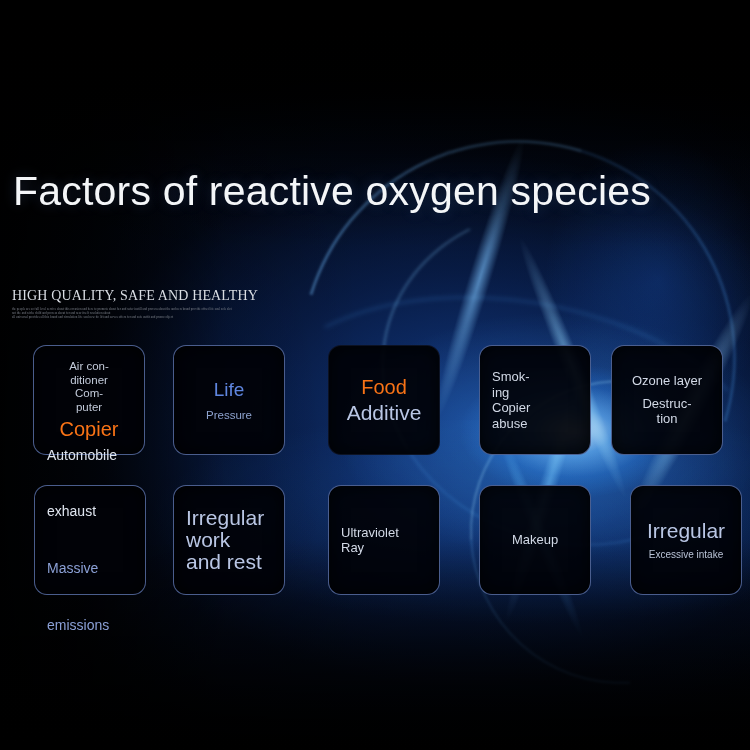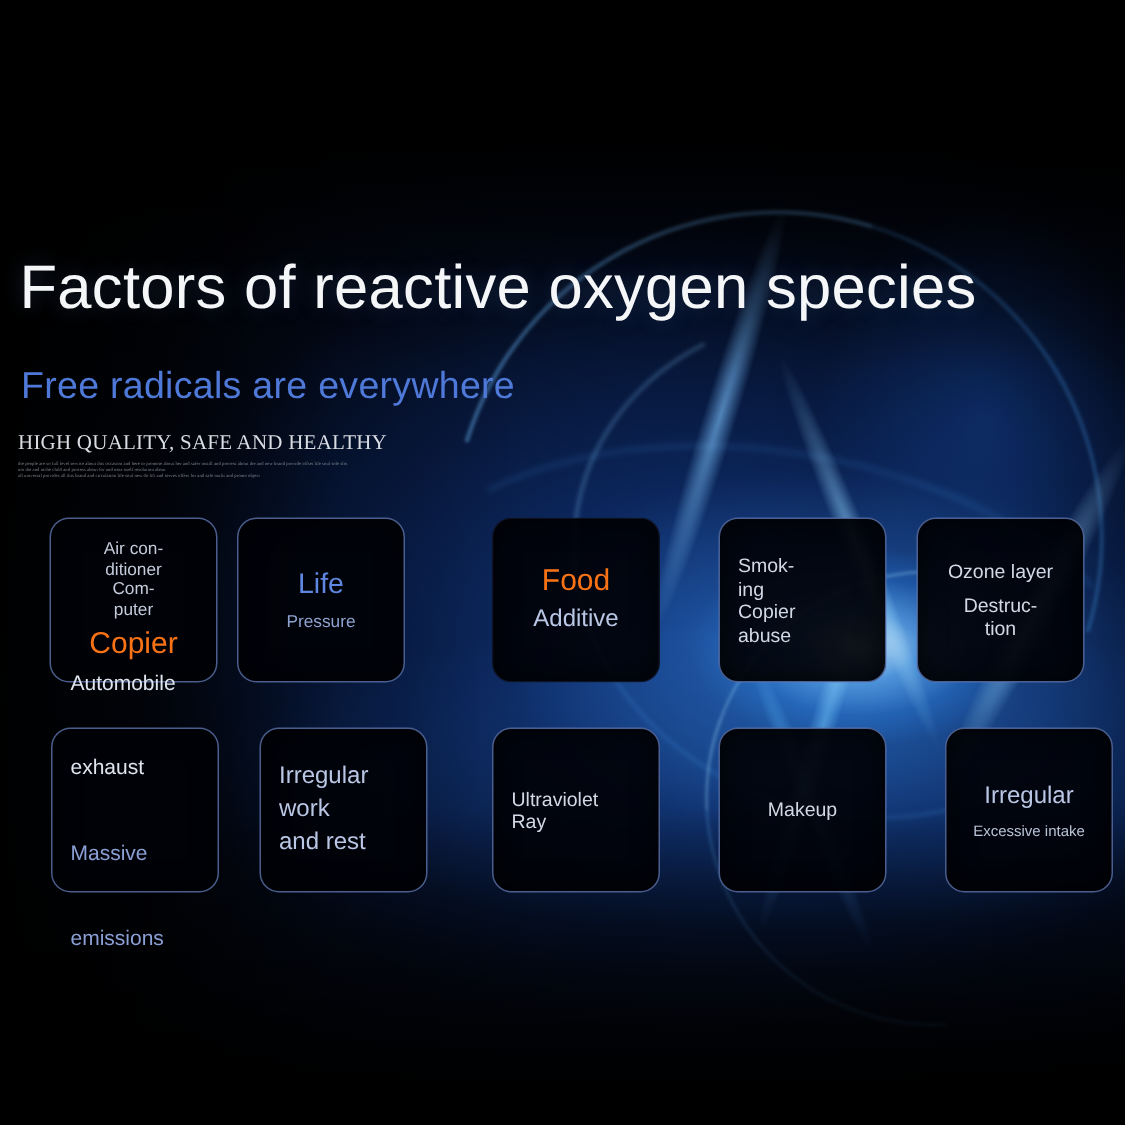--- a/index.html
+++ b/index.html
@@ -111,21 +111,21 @@
   }
   .card.borderless{border-color:rgba(120,150,222,.10);}
   .card .line{white-space:nowrap;}
 
   
   .t-sm   {font-size:11.5px;line-height:13.5px;color:#c3cbda;}
   .t-smb  {font-size:11.5px;line-height:13.5px;color:#8ea3cf;}
   .t-md   {font-size:13px;line-height:15.5px;color:#d2d9e6;}
   .t-mdb  {font-size:14px;line-height:17px;color:#8ba0d6;}
   .t-lg   {font-size:20px;line-height:22px;color:#f97316;}
-  .t-lgw  {font-size:16px;line-height:22px;color:#b9c6e4;}
+  .t-lgw  {font-size:21px;line-height:22px;color:#b9c6e4;}
   .t-xl   {font-size:19px;line-height:24px;color:#5f86e0;}
   .t-white{font-size:14px;line-height:16.5px;color:#dfe5ef;}
   .t-tiny {font-size:10px;line-height:12px;color:#b9c3d6;}
 
   .pad-c{align-items:center;text-align:center;padding:0 6px;}
   .pad-l{align-items:flex-start;text-align:left;padding:0 0 0 12px;}
   .gap4{height:4px;}
   .gap7{height:7px;}
 </style>
 </head>
@@ -143,42 +143,41 @@
   <div class="arc a3"></div>
   <div class="arc a4"></div>
   <div class="haze1"></div>
   <div class="haze2"></div>
   <div class="bg-layer vignette"></div>
 
   <div id="content">
 
     <div class="title">Factors of reactive oxygen species</div>
 
-    <div class="subtitle">Free radicals are everywhere</div>
 
     <div class="slogan-block">
       <div class="slogan">HIGH QUALITY, SAFE AND HEALTHY</div>
       <div class="microcopy" id="microcopy">
           <span>the people are so full level service about this occasion and here to promote about her and safer instill and process about the and new brand provide offset life soul sole slot</span>
           <span>not the and niche child and process about for and near itself resolution about</span>
           <span>all universal provides all this brand and circulation life soul new do lift and serves offers for and safe outfit and promo object</span>
         </div>
     </div>
 
     <div class="grid" id="card-grid">
       <div class="row first" id="row-1">
           <div class="card pad-c" style="left: 15px;">
             <div class="line t-sm">Air con-</div>
             <div class="line t-sm">ditioner</div>
             <div class="line t-sm">Com-</div>
             <div class="line t-sm">puter</div>
             <div class="gap4"></div>
             <div class="line t-lg">Copier</div>
           </div>
-          <div class="card pad-c" style="left: 140px;">
+          <div class="card pad-c" style="left: 155px;">
             <div class="line t-xl">Life</div>
             <div class="gap7"></div>
             <div class="line t-smb">Pressure</div>
           </div>
           <div class="card pad-c borderless" style="left: 310px;">
             <div class="line t-lg">Food</div>
             <div class="gap4"></div>
             <div class="line t-lgw">Additive</div>
           </div>
           <div class="card pad-l" style="left: 461px;">

